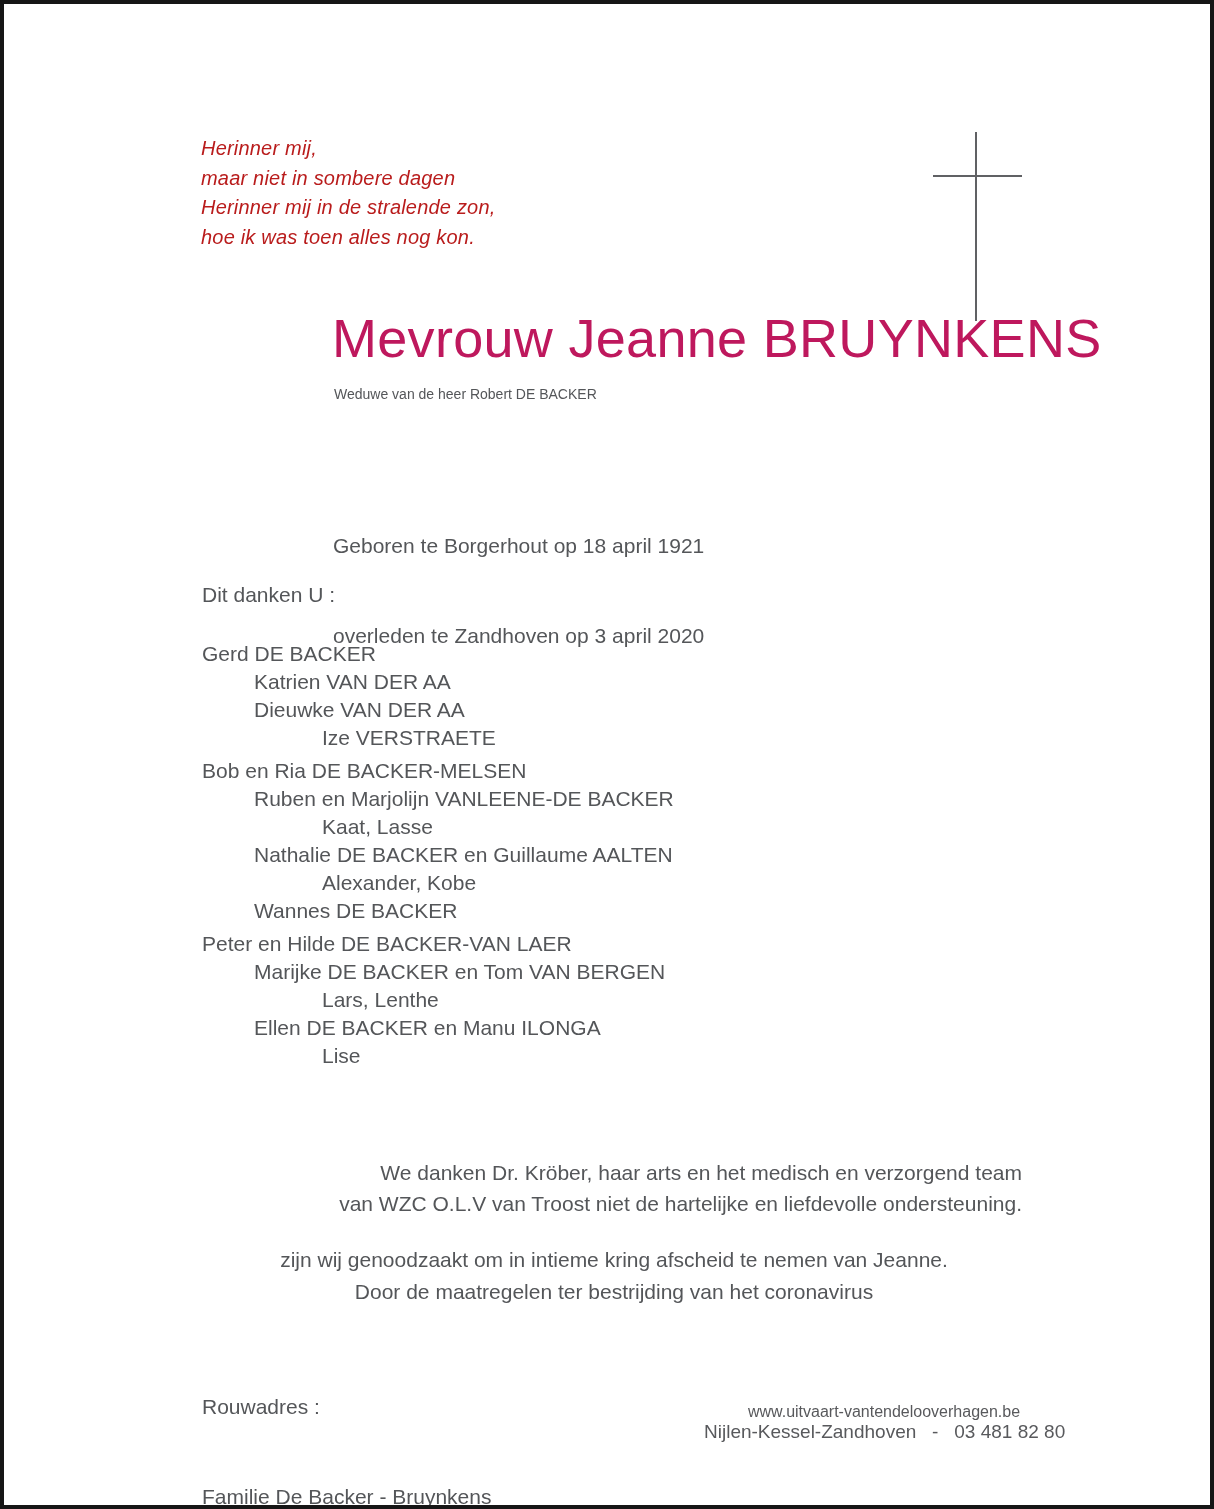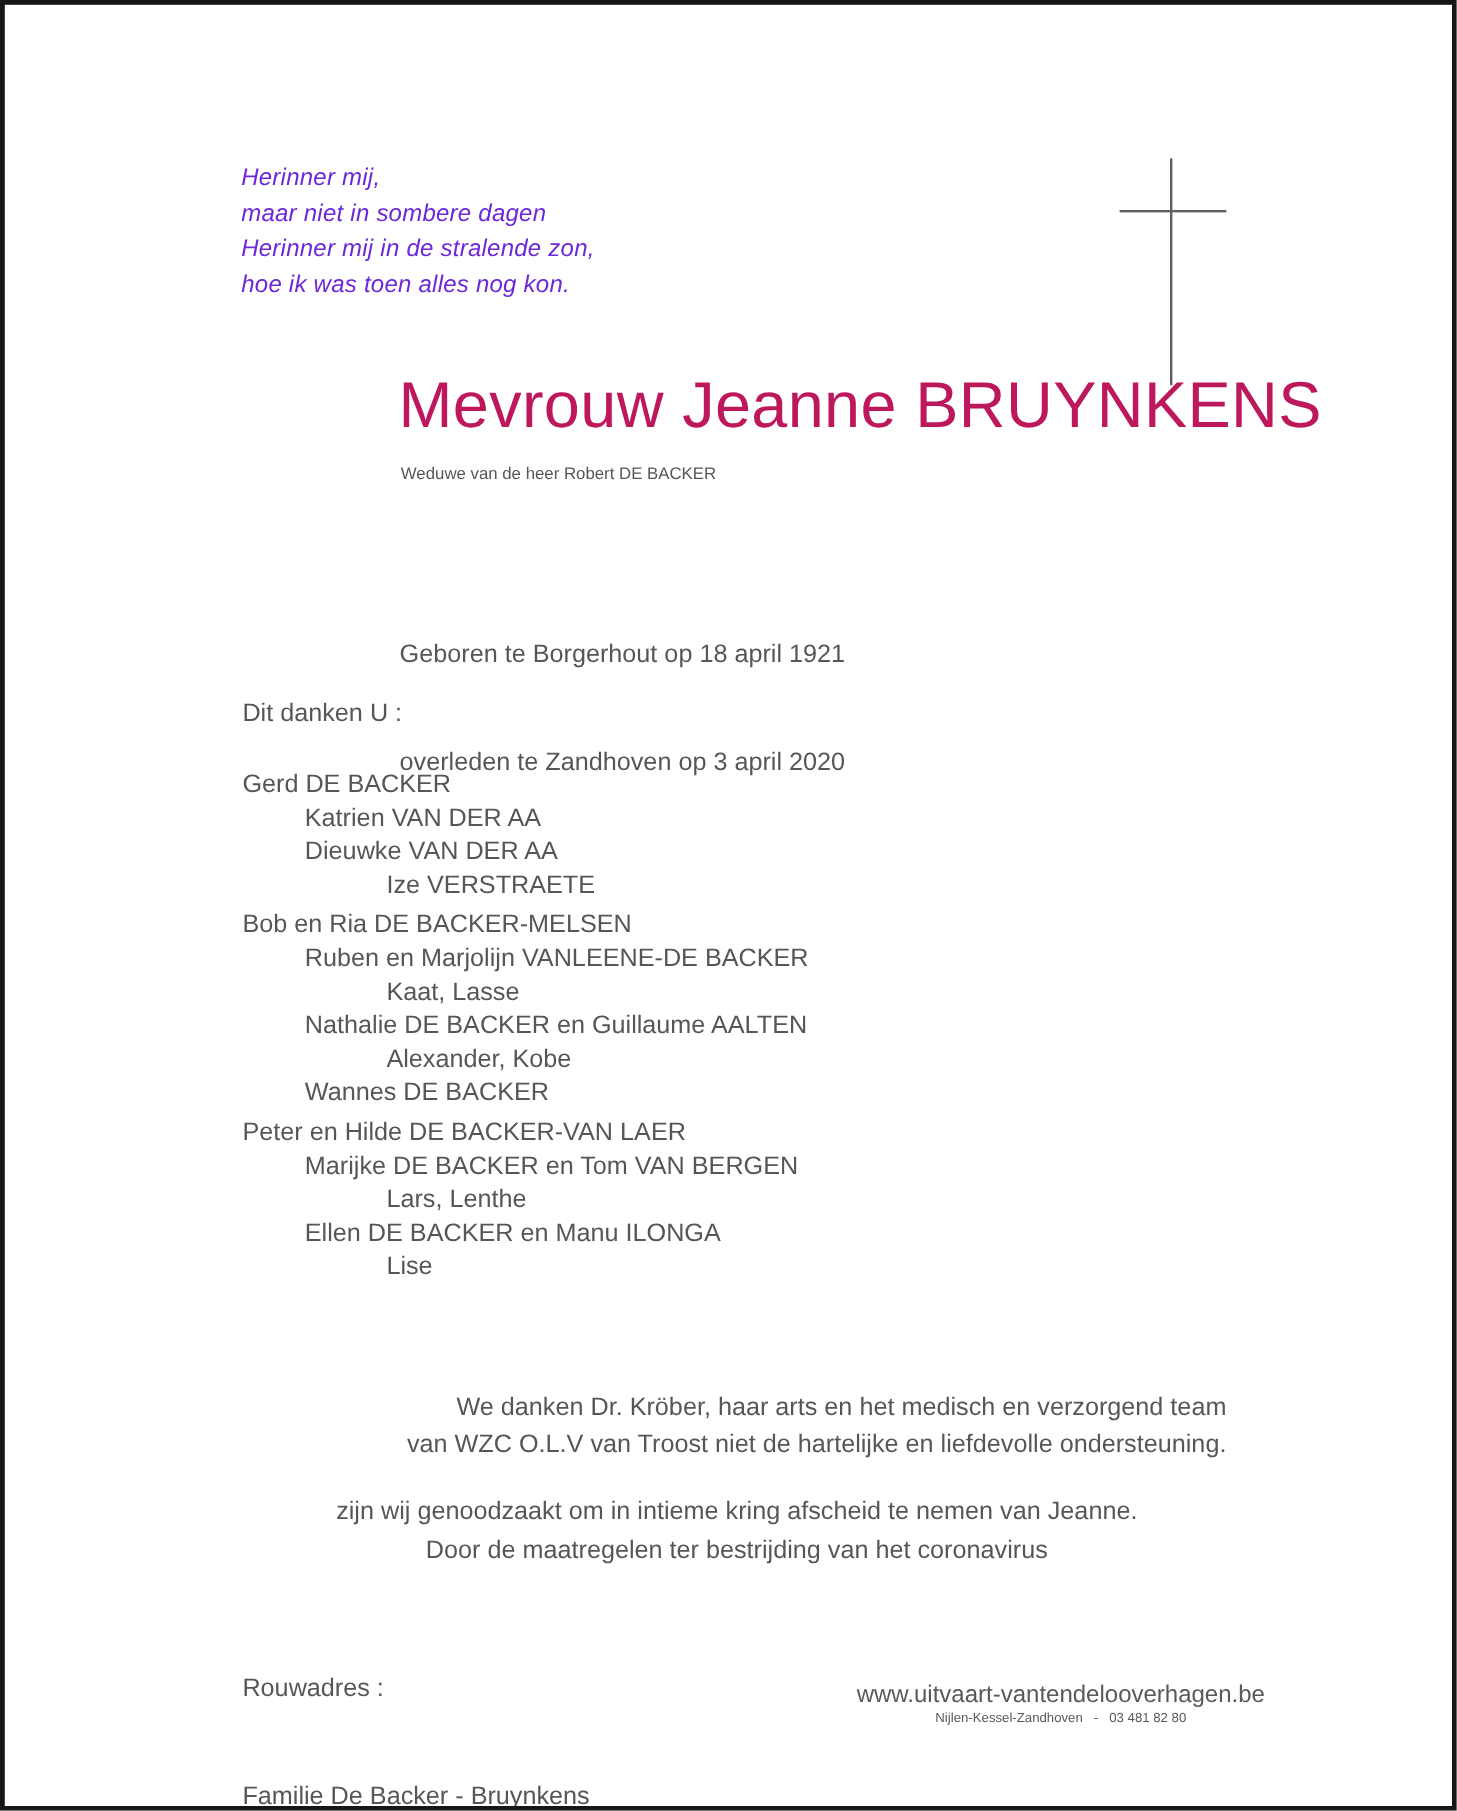--- a/index.html
+++ b/index.html
@@ -21,21 +21,21 @@
   }
   .abs { position: absolute; }
 
   
   .poem {
     left: 197px;
     top: 130px;
     font-size: 20px;
     font-style: italic;
     line-height: 29.5px;
-    color: #6d28d9;
+    color: #b91c1c;
     letter-spacing: 0.2px;
   }
 
   
   .cross-v {
     left: 971px;
     top: 128px;
     width: 2px;
     height: 189px;
     background: #606164;
@@ -123,26 +123,26 @@
 
   
   .funeral-footer {
     left: 700px;
     top: 1398px;
     width: 360px;
     text-align: center;
     color: #58595c;
   }
   .footer-site {
-    font-size: 20px;
+    font-size: 16px;
     line-height: 20px;
     white-space: pre;
   }
   .footer-contact {
-    font-size: 11px;
+    font-size: 19px;
     line-height: 20px;
     white-space: pre;
   }
 </style>
 </head>
 <body>
 
 <div class="page">
 
   <div class="abs poem">

